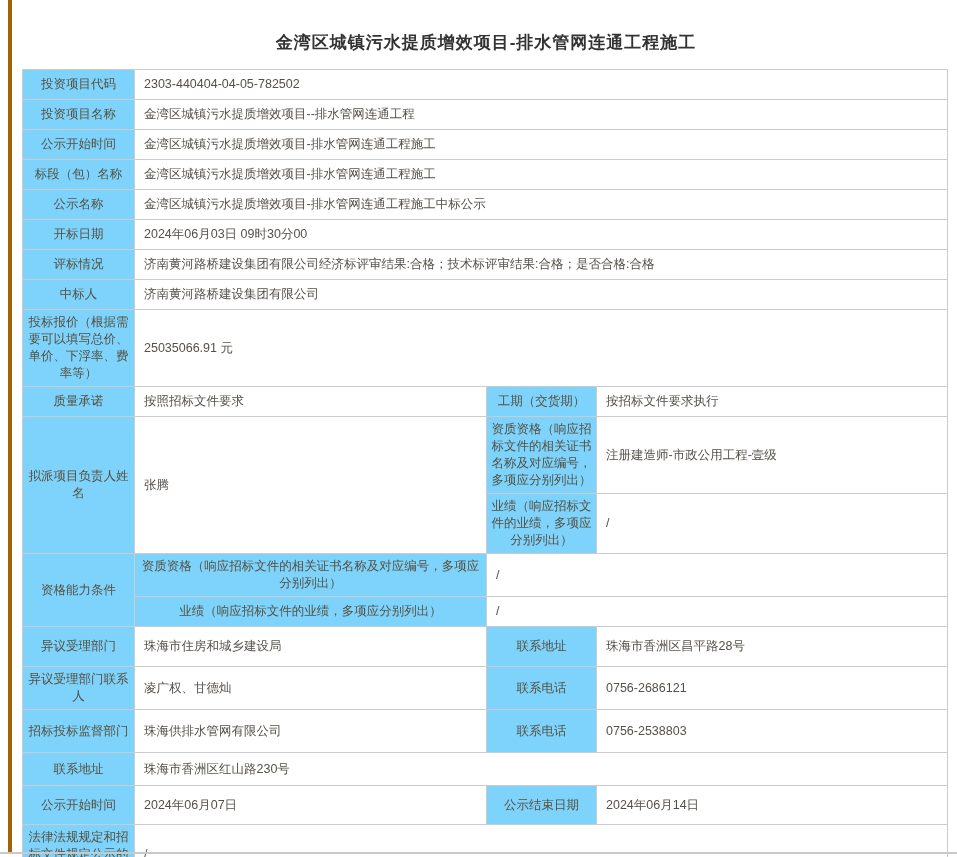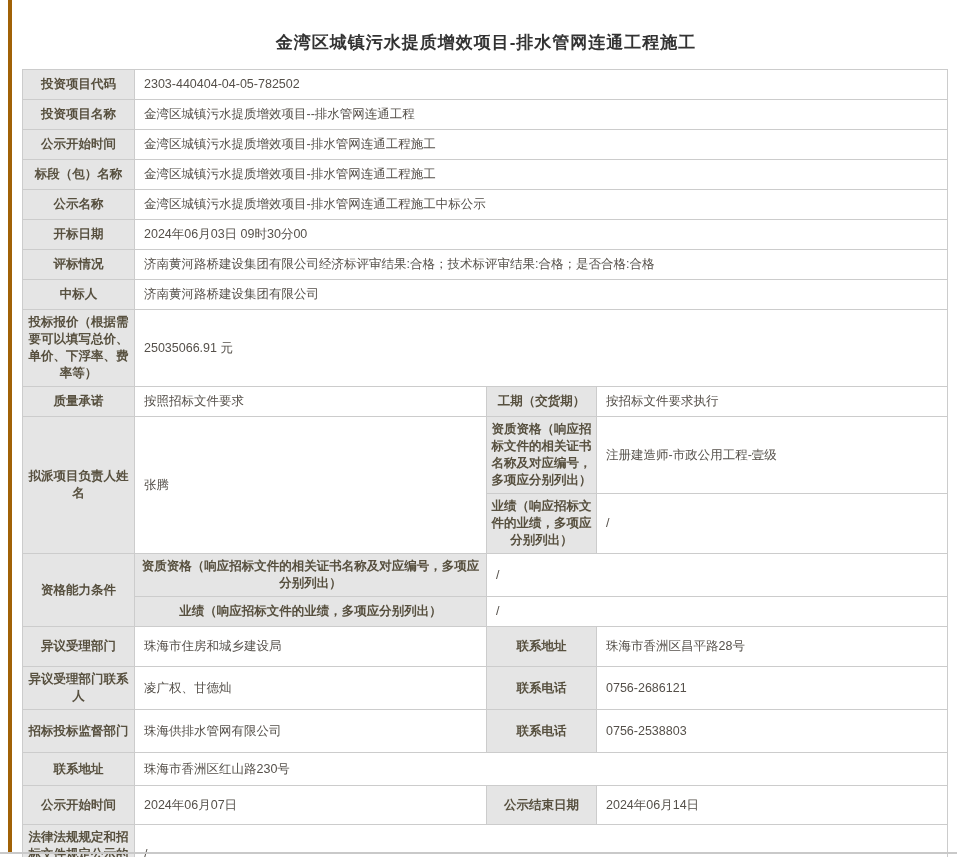--- a/index.html
+++ b/index.html
@@ -29,21 +29,21 @@
   }
   col.c1{width:112px;} col.c2{width:352px;}
   col.c3{width:110px;} col.c4{width:351px;}
   td{
     border:1px solid #cccccc;
     font-size:12.5px;line-height:17px;
     vertical-align:middle;
     word-break:break-all;
   }
   td.lbl{
-    background:#e5e5e5;color:#57503f;font-weight:bold;
+    background:#7dd3fc;color:#57503f;font-weight:normal;
     text-align:center;padding:4px 3px;
   }
   td.val{
     color:#55504a;text-align:left;padding:4px 9px;background:#ffffff;margin-left:48px;
   }
 </style>
 </head>
 <body>
 
 <div class="container">

